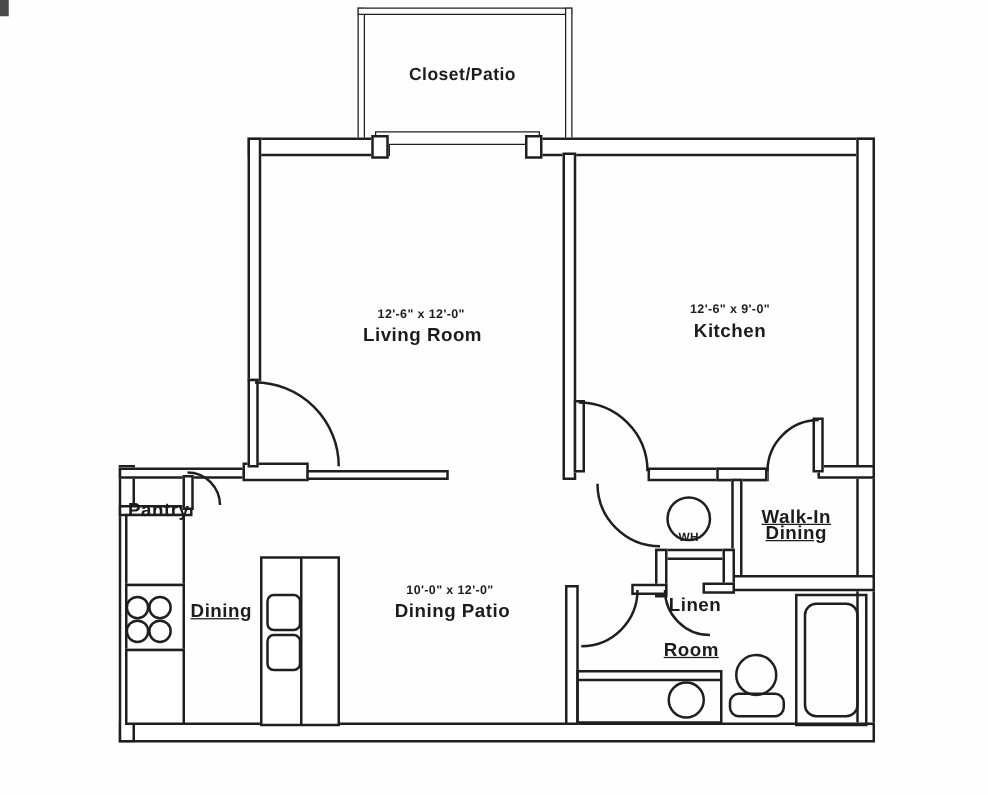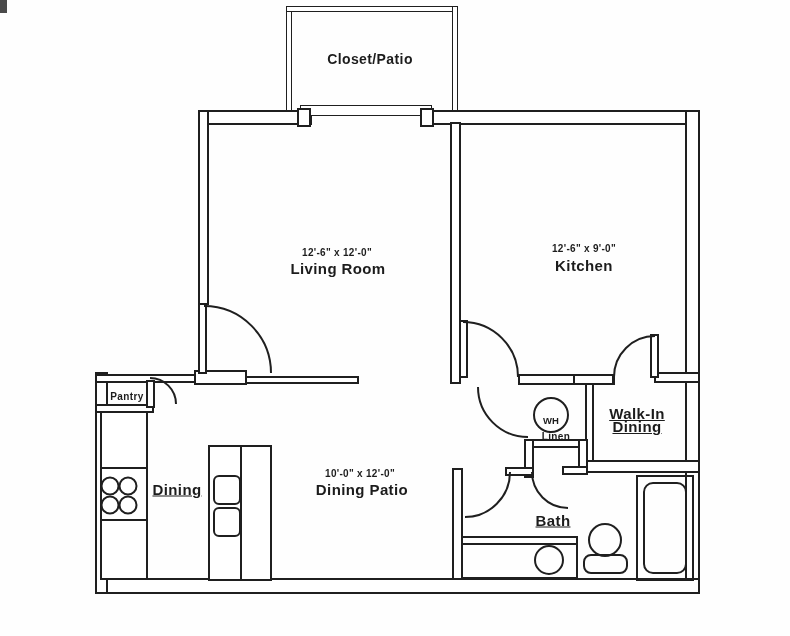--- a/index.html
+++ b/index.html
@@ -10,21 +10,21 @@
   .wall{position:absolute;box-sizing:border-box;background:#fff;border:2px solid #1f1f1f;}
   .wall-thin{position:absolute;box-sizing:border-box;background:#fff;border:1.5px solid #1f1f1f;}
   .fixture{position:absolute;box-sizing:border-box;background:#fff;border:2px solid #1f1f1f;}
   svg.overlay{position:absolute;left:0;top:0;pointer-events:none;}
   .lbl{
     position:absolute;transform:translate(-50%,-50%);
     font-weight:bold;color:#1c1c1c;white-space:nowrap;letter-spacing:.4px;text-align:center;
   }
   .lbl-lg{font-size:15px;margin-top:34px;}
   .lbl-md{font-size:15px;text-decoration:underline;}
-  .lbl-sm{font-size:10px;}
+  .lbl-sm{font-size:15px;margin-top:12px;}
   .lbl-xs{font-size:9.5px;letter-spacing:.2px;}
   .dim{font-size:10px;letter-spacing:.3px;}
   .two-line{line-height:13px;}
   .artifact{position:absolute;background:#2a2a2a;}
 </style>
 </head>
 <body>
 
 <div class="plan">
 
@@ -106,24 +106,24 @@
   <div class="lbl dim" style="left:337px;top:252px">12'-6" x 12'-0"</div>
 
   <div class="lbl lbl-lg" style="left:584px;top:231px">Kitchen</div>
   <div class="lbl dim" style="left:584px;top:248px">12'-6" x 9'-0"</div>
 
   <div class="lbl lbl-lg" style="left:362px;top:455px">Dining Patio</div>
   <div class="lbl dim" style="left:360px;top:473px">10'-0" x 12'-0"</div>
 
   <div class="lbl lbl-md" style="left:177px;top:489px">Dining</div>
   <div class="lbl lbl-sm" style="left:127px;top:396px">Pantry</div>
-  <div class="lbl lbl-xs" style="left:551px;top:420px">WH</div>
+  <div class="lbl lbl-xs" style="left:551px;top:430px">WH</div>
 
   <div class="lbl lbl-md two-line" style="left:637px;top:420px">
     <span style="display:block">Walk-In</span>
     <span style="display:block">Dining</span>
   </div>
 
-  <div class="lbl lbl-sm" style="left:556px;top:436px">Linen</div>
-  <div class="lbl lbl-md" style="left:553px;top:520px">Bath</div>
+  <div class="lbl lbl-sm" style="left:556px;top:472px">Linen</div>
+  <div class="lbl lbl-md" style="left:553px;top:520px">Room</div>
 
   <div class="artifact" style="left:0;top:0;width:7px;height:13px;opacity:.85"></div>
 </div>
 
 </body></html>

